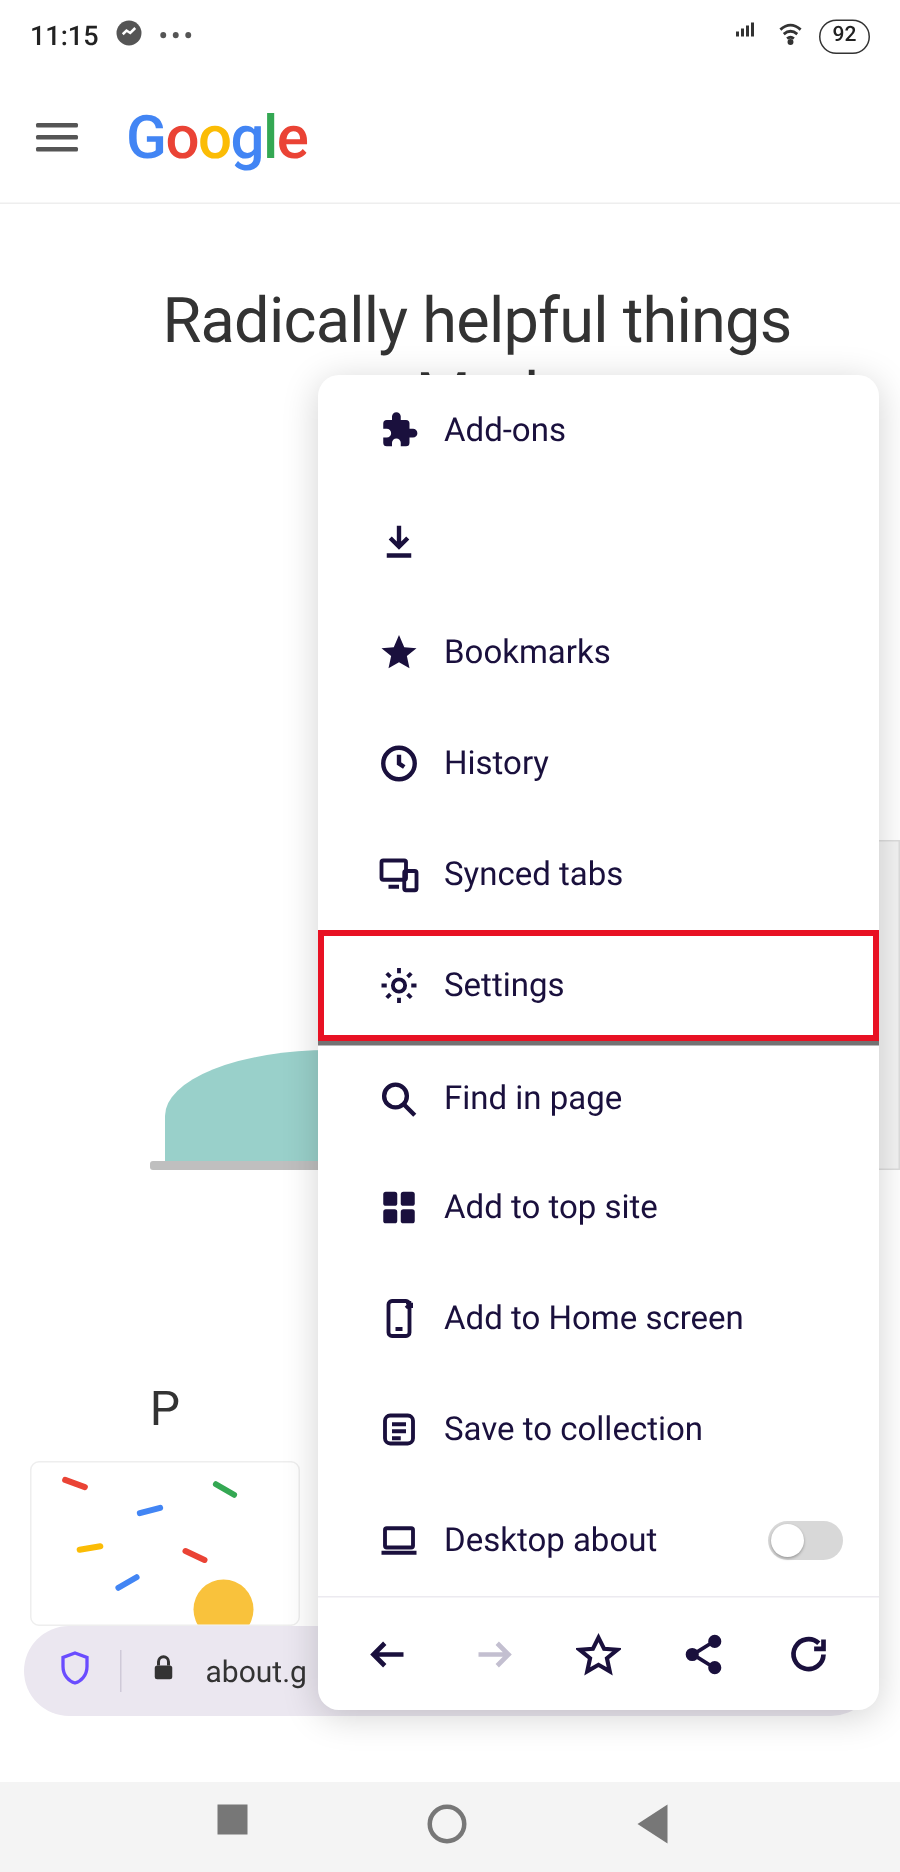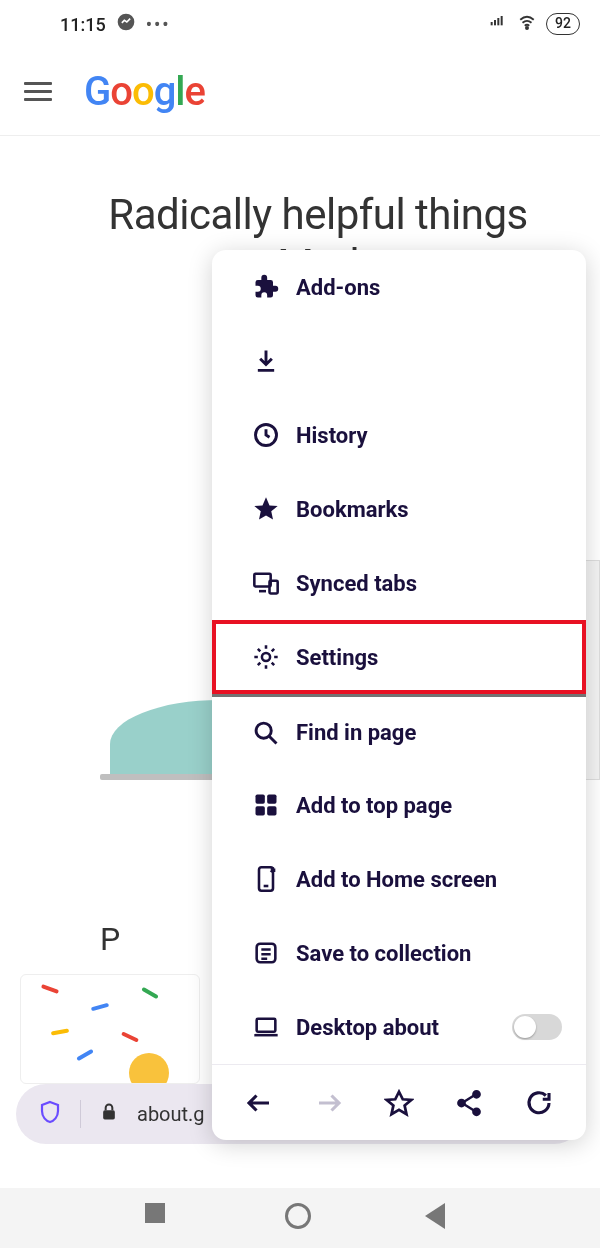--- a/index.html
+++ b/index.html
@@ -1,18 +1,18 @@
 <!DOCTYPE html>
 <html><head>
 <meta charset="utf-8">
 <style>
 * { margin: 0; padding: 0; box-sizing: border-box; }
 body { width: 600px; height: 1248px; font-family: -apple-system, Roboto, Arial, sans-serif; background: #fff; position: relative; overflow: hidden; }
 
-.status-bar { height: 48px; display: flex; align-items: center; justify-content: space-between; padding: 0 20px; font-size: 18px; font-weight: 500; color: #222; margin-left: 40px; }
+.status-bar { height: 48px; display: flex; align-items: center; justify-content: space-between; padding: 0 20px; font-size: 18px; font-weight: 500; color: #222; }
 .status-left { display: flex; align-items: center; gap: 10px; }
 .status-right { display: flex; gap: 8px; }
 .battery-pill { border: 1.5px solid #333; border-radius: 12px; padding: 1px 8px; font-size: 14px; font-weight: 500; }
 
 .app-header { height: 88px; display: flex; align-items: center; padding: 0 24px; gap: 32px; border-bottom: 1px solid #eee; }
 .hamburger { display: flex; flex-direction: column; gap: 5px; cursor: pointer; }
 .hamburger span { width: 28px; height: 3px; background: #555; border-radius: 1px; }
 .google-logo { font-size: 40px; font-weight: 500; letter-spacing: -1px; }
 .g1 { color: #4285F4; }
 .g2 { color: #EA4335; }
@@ -34,21 +34,21 @@
 .confetti-card { width: 180px; height: 110px; background: #fff; border:1px solid #eee; border-radius: 6px; position: relative; overflow: hidden; margin-top: 16px; }
 .confetti-card .dash { position: absolute; width: 18px; height: 4px; border-radius: 2px; }
 .yellow-circle { position:absolute; bottom:-10px; right:30px; width:40px; height:40px; background:#f9c23c; border-radius:50%; }
 
 
 .address-bar { position: absolute; left: 16px; right: 16px; top: 1084px; height: 60px; background: #ebe7f0; border-radius: 30px; display: flex; align-items: center; padding: 0 22px; gap: 18px; color: #333; font-size: 20px; z-index: 3; }
 .addr-sep { width: 1px; height: 28px; background: #cfcad8; }
 
 
 .menu { position: absolute; top: 250px; left: 212px; width: 374px; background: #fff; border-radius: 14px; box-shadow: 0 4px 24px rgba(0,0,0,0.18); z-index: 10; overflow: hidden; }
-.menu-item { display: flex; align-items: center; height: 74px; padding: 0 24px; color: #1a103d; font-size: 22px; cursor: pointer; position: relative; font-weight: bold; }
+.menu-item { display: flex; align-items: center; height: 74px; padding: 0 24px; color: #1a103d; font-size: 22px; cursor: pointer; position: relative; }
 .menu-item.sep-above { border-top: 3px solid #737373; }
 .menu-item.highlighted { outline: 4px solid #e81123; outline-offset: -4px; }
 .menu-icon { width: 32px; height: 32px; display: flex; align-items: center; justify-content: center; flex: 0 0 60px; color: #1a103d; }
 .menu-icon svg { width: 28px; height: 28px; }
 .menu-label { flex: 1; }
 .toggle { width: 50px; height: 26px; background: #d8d8d8; border-radius: 13px; position: relative; }
 .toggle::after { content: ""; position: absolute; left: 2px; top: 2px; width: 22px; height: 22px; background: #fff; border-radius: 50%; box-shadow: 0 1px 2px rgba(0,0,0,0.3); }
 
 .menu-actions { display: flex; align-items: center; justify-content: space-around; height: 76px; border-top: 1px solid #eceaf0; padding: 0 12px; }
 .menu-actions .act { width: 36px; height: 36px; display: flex; align-items: center; justify-content: center; color: #1a103d; cursor: pointer; }
@@ -161,34 +161,34 @@
   </div>
   <div class="menu-item">
     <span class="menu-icon">
       <svg viewBox="0 0 24 24" fill="none" stroke="#1a103d" stroke-width="2.5">
           <path d="M12 3 V15 M7 10 l5 5 l5 -5 M5 20 H19"></path>
         </svg>
     </span>
   </div>
   <div class="menu-item">
     <span class="menu-icon">
+      <svg viewBox="0 0 24 24" fill="#1a103d">
+          <path d="M12 2 L15 9 L22 9.5 L16.5 14 L18 21 L12 17.5 L6 21 L7.5 14 L2 9.5 L9 9 Z"></path>
+        </svg>
+    </span>
+    <span class="menu-label">Bookmarks</span>
+  </div>
+  <div class="menu-item">
+    <span class="menu-icon">
       <svg viewBox="0 0 24 24" fill="none" stroke="#1a103d" stroke-width="2.5">
           <circle cx="12" cy="12" r="9"></circle>
           <path d="M12 7 V12 L15 14"></path>
         </svg>
     </span>
     <span class="menu-label">History</span>
-  </div>
-  <div class="menu-item">
-    <span class="menu-icon">
-      <svg viewBox="0 0 24 24" fill="#1a103d">
-          <path d="M12 2 L15 9 L22 9.5 L16.5 14 L18 21 L12 17.5 L6 21 L7.5 14 L2 9.5 L9 9 Z"></path>
-        </svg>
-    </span>
-    <span class="menu-label">Bookmarks</span>
   </div>
   <div class="menu-item">
     <span class="menu-icon">
       <svg viewBox="0 0 24 24" fill="none" stroke="#1a103d" stroke-width="2.2">
           <rect x="2" y="4" width="14" height="11" rx="1"></rect>
           <path d="M6 19h6"></path>
           <rect x="15" y="10" width="7" height="11" rx="1"></rect>
         </svg>
     </span>
     <span class="menu-label">Synced tabs</span>
@@ -213,21 +213,21 @@
   </div>
   <div class="menu-item">
     <span class="menu-icon">
       <svg viewBox="0 0 24 24" fill="#1a103d">
           <rect x="3" y="3" width="8" height="8" rx="1.5"></rect>
           <rect x="13" y="3" width="8" height="8" rx="1.5"></rect>
           <rect x="3" y="13" width="8" height="8" rx="1.5"></rect>
           <rect x="13" y="13" width="8" height="8" rx="1.5"></rect>
         </svg>
     </span>
-    <span class="menu-label">Add to top page</span>
+    <span class="menu-label">Add to top site</span>
   </div>
   <div class="menu-item">
     <span class="menu-icon">
       <svg viewBox="0 0 24 24" fill="none" stroke="#1a103d" stroke-width="2.2">
           <rect x="6" y="2" width="12" height="20" rx="2"></rect>
           <path d="M10 18h4"></path>
           <path d="M16 6 L19 3 M19 3 h-3 M19 3 v3" stroke-width="2"></path>
         </svg>
     </span>
     <span class="menu-label">Add to Home screen</span>

